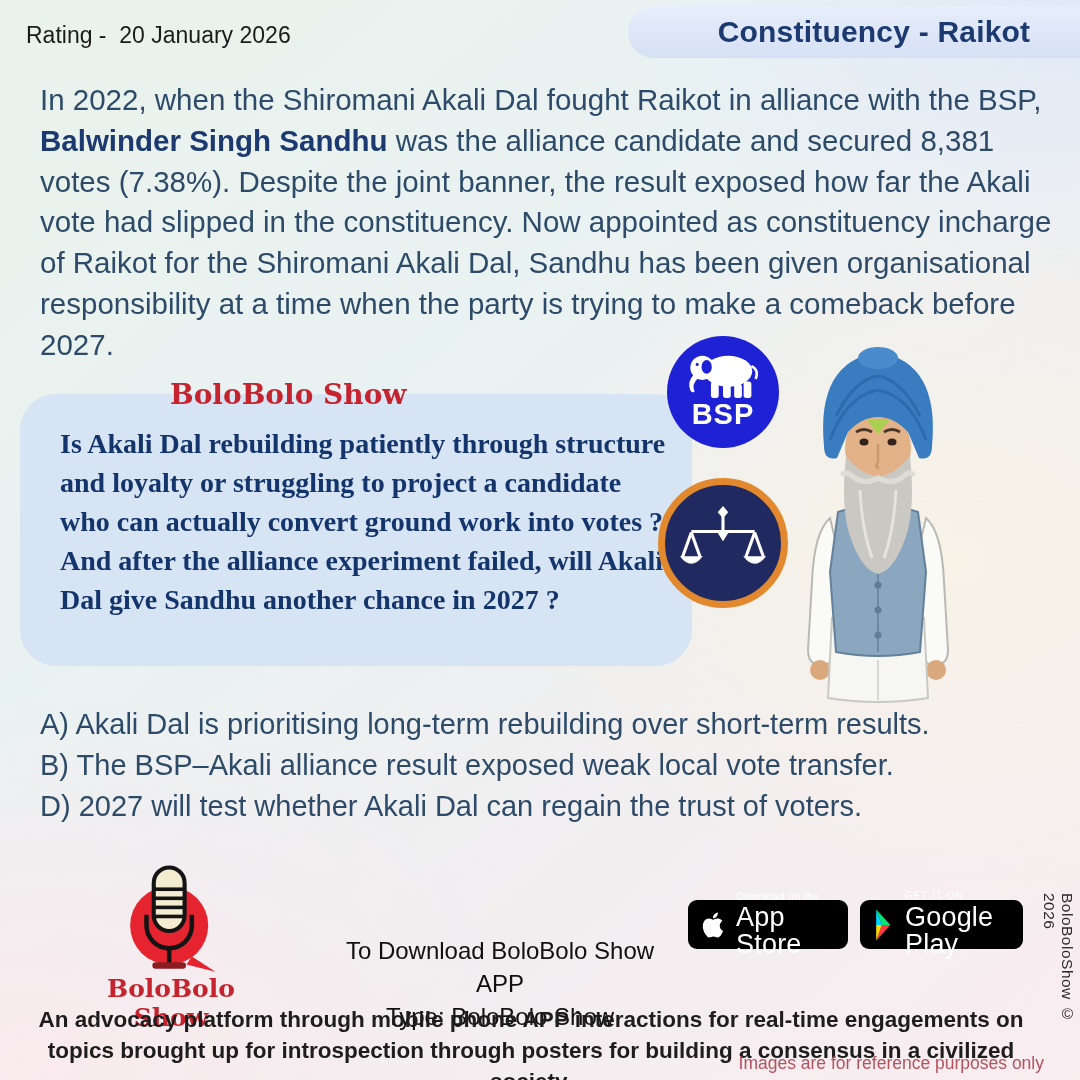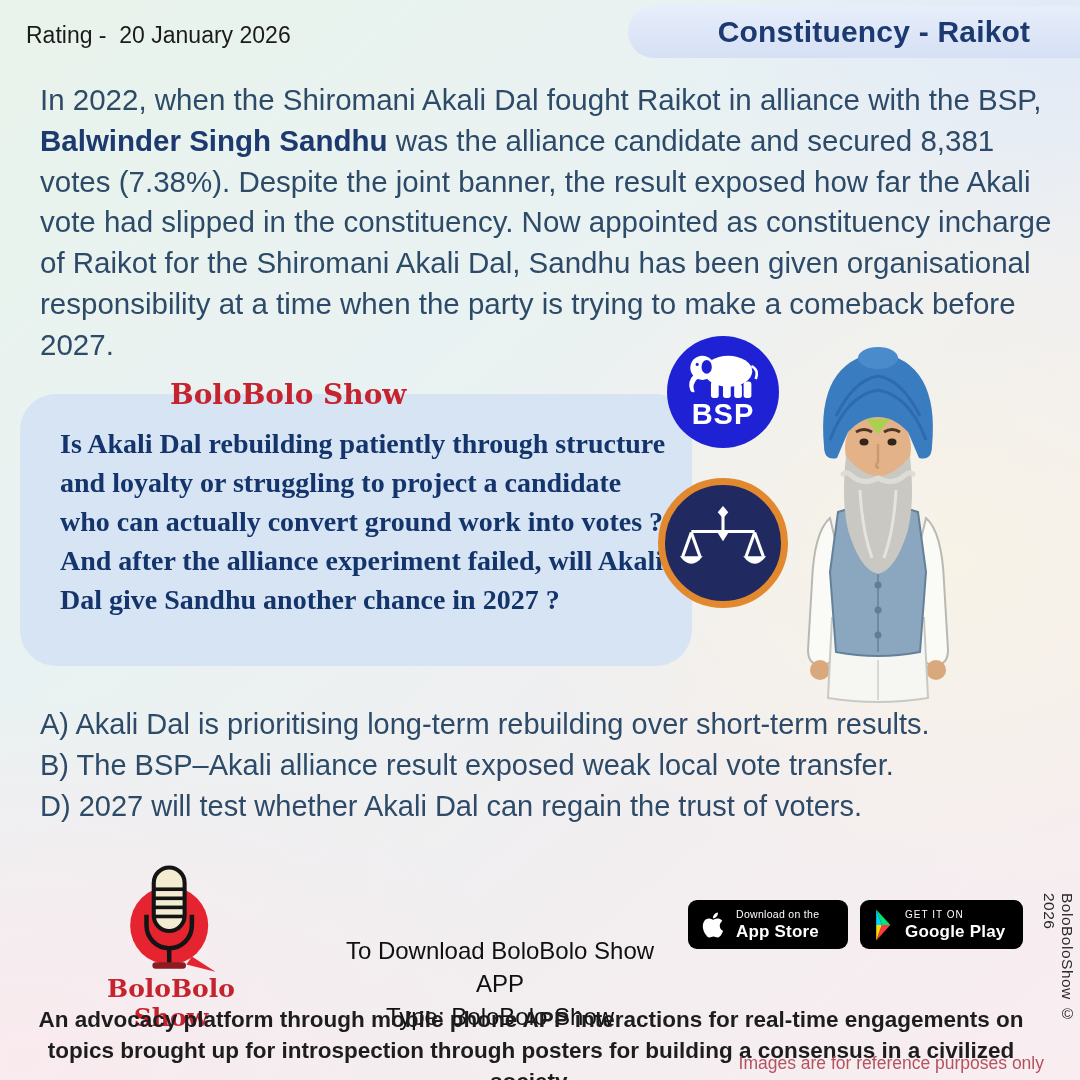--- a/index.html
+++ b/index.html
@@ -76,21 +76,21 @@
   .store-badge {
     position:absolute; top:900px; height:49px; background:#000; border-radius:9px;
     display:flex; align-items:center; color:#fff; cursor:pointer;
   }
   .store-badge.apple { left:688px; width:160px; }
   .store-badge.google { left:860px; width:163px; }
   .store-badge svg { flex:0 0 auto; }
   .sb-lines { margin-left:8px; line-height:1; }
   .sb-top { font-size:10.5px; letter-spacing:.3px; }
   .sb-top.caps { font-size:10px; letter-spacing:1px; }
-  .sb-bottom { font-size:17px; font-weight:bold; margin-top:3px; letter-spacing:.2px; }
+  .sb-bottom { font-size:27px; font-weight:normal; margin-top:3px; letter-spacing:.2px; }
 
   .advocacy {
     position:absolute; left:20px; top:1004px; width:1022px; text-align:center;
     font-size:22.5px; font-weight:bold; color:#1d1d1d; line-height:31px;
   }
   .disclaimer { position:absolute; right:36px; top:1053px; font-size:17.5px; color:#b4525e; }
   .vcopy {
     position:absolute; right:4px; top:893px; height:170px;
     writing-mode:vertical-rl; font-size:15.5px; color:#2a2a2a; letter-spacing:.5px;
   }

